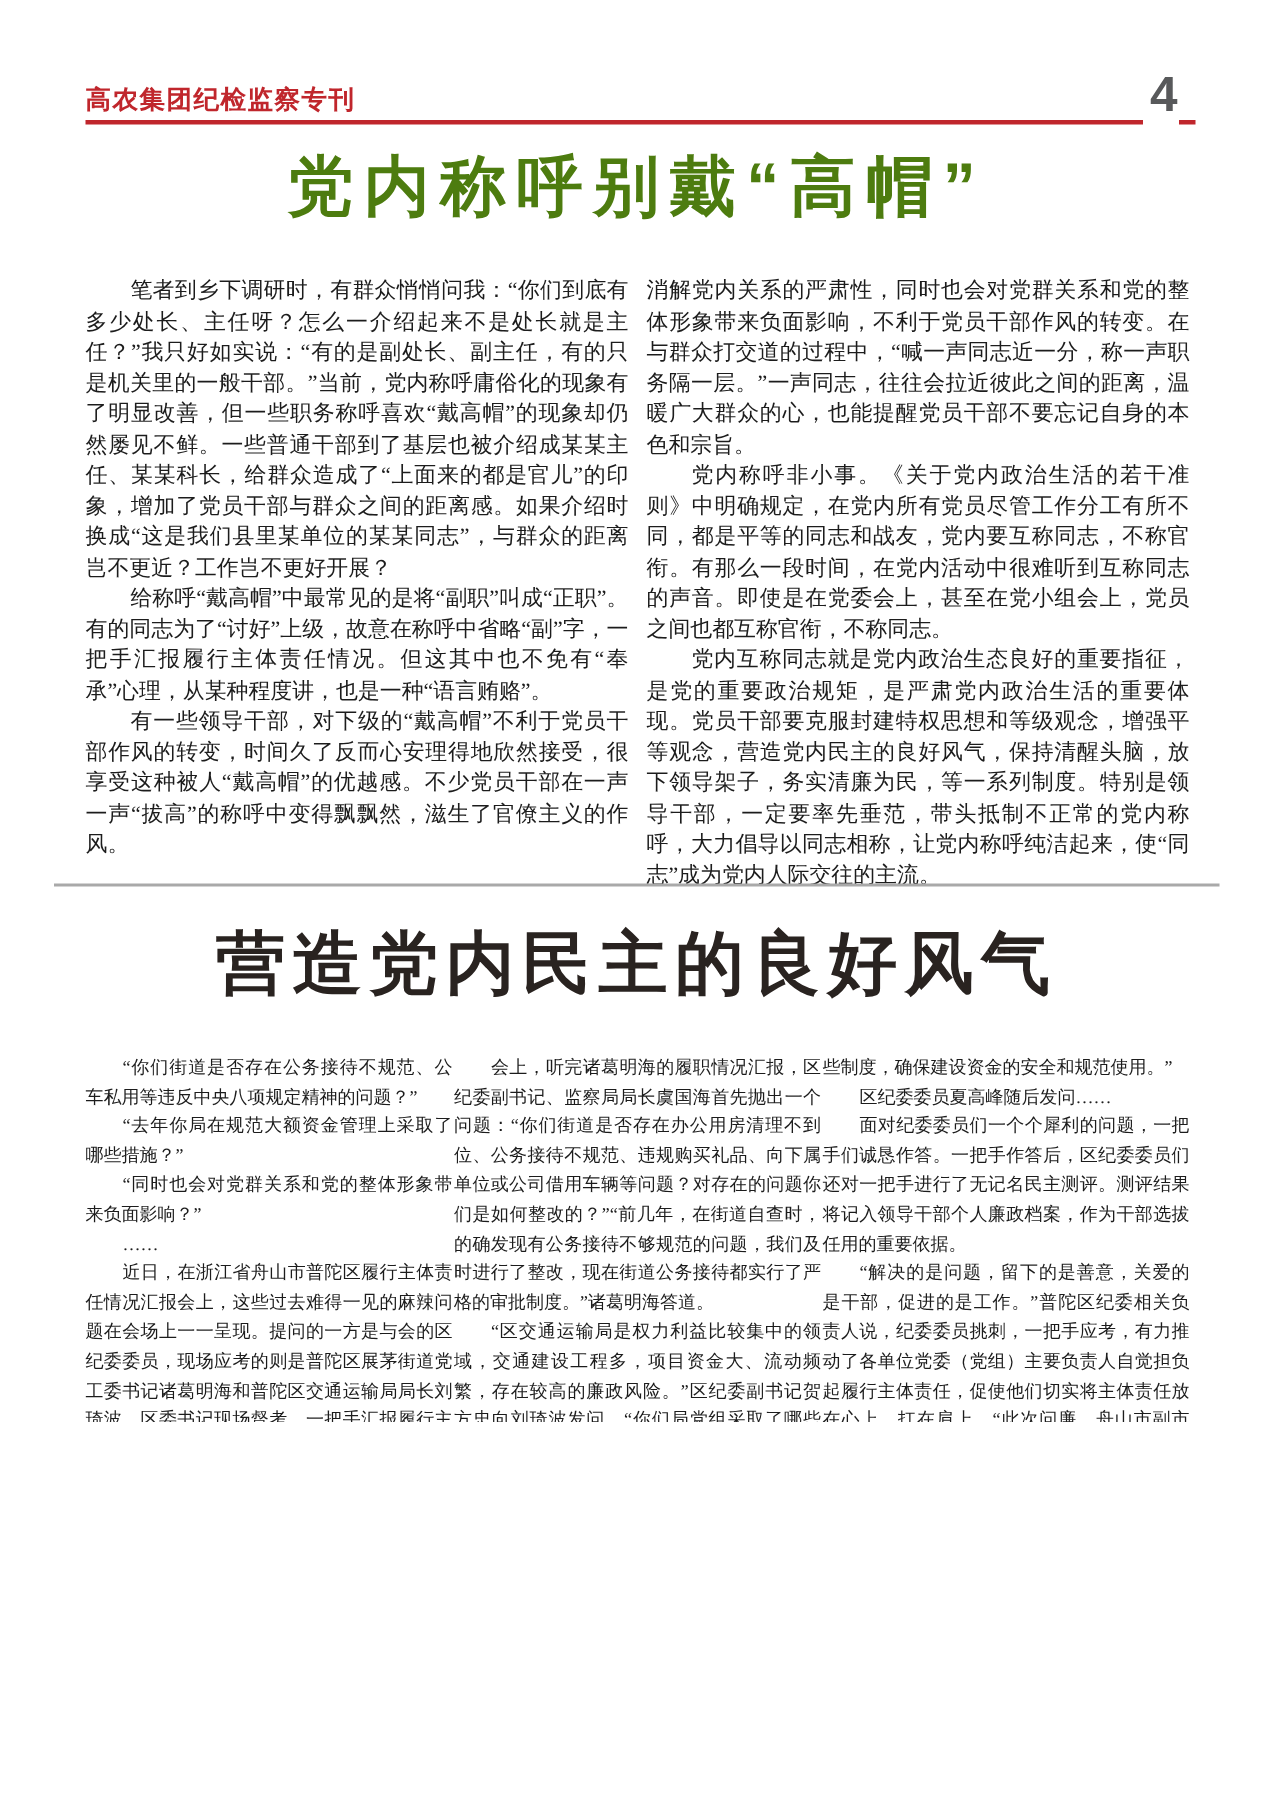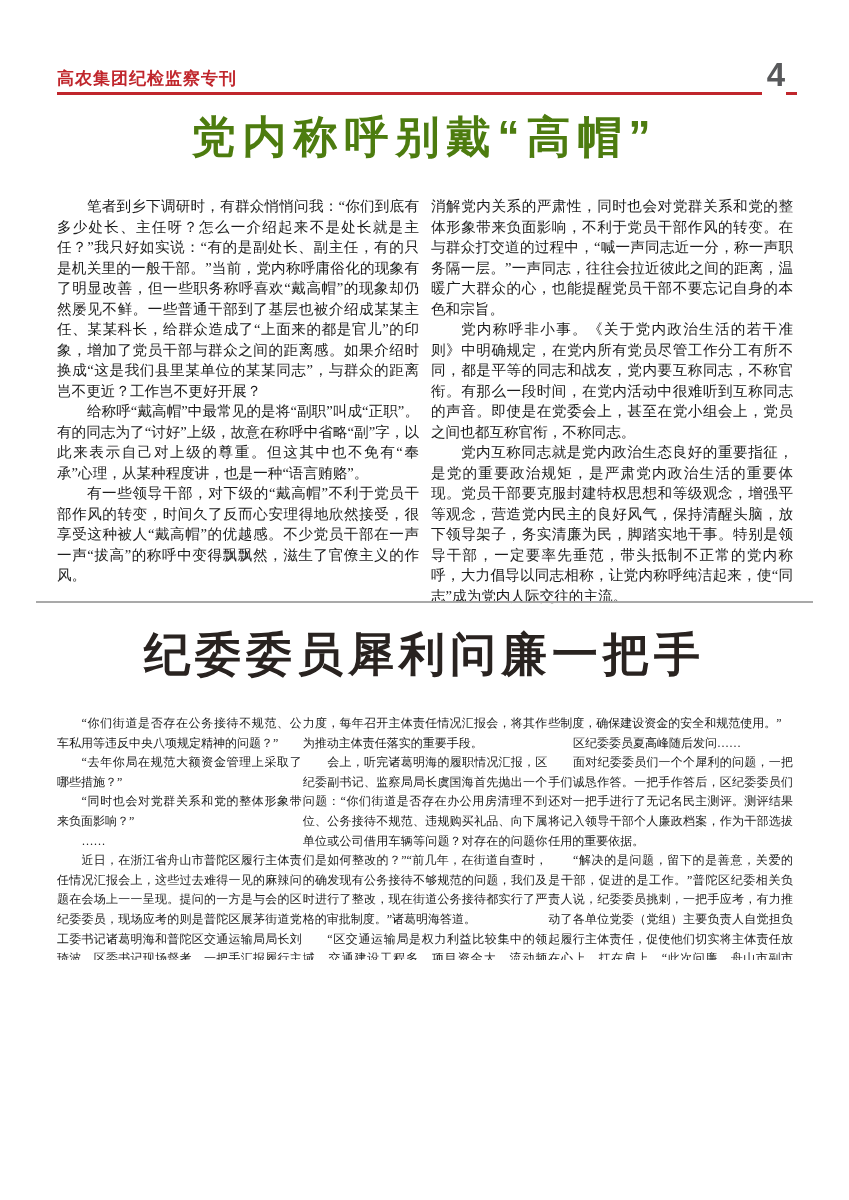--- a/index.html
+++ b/index.html
@@ -1,20 +1,20 @@
 <!DOCTYPE html>
 <html><head>
 <meta charset="utf-8">
 <style>
   html, body { margin:0; padding:0; background:#ffffff; }
   .page {
     position: relative;
     width: 849px;
     height: 948px;
-    margin: 12px auto;
+    margin: 0 auto;
     background: #ffffff;
     overflow: hidden;
     font-family: "Liberation Serif", "DejaVu Serif", serif;
     color: #1c1c1c;
   }
 
   
   .masthead {
     position: absolute;
     left: 57px; top: 55px;
@@ -155,44 +155,43 @@
   <div class="masthead">高农集团纪检监察专刊</div>
   <div class="header-rule"></div>
   <div class="page-number">4</div>
   <div class="page-number-dash"></div>
 
   <h1 class="a1-title">党内称呼别戴“高帽”</h1>
 
   <section class="a1-body">
     <div class="col">
       <p class="para">笔者到乡下调研时，有群众悄悄问我：“你们到底有多少处长、主任呀？怎么一介绍起来不是处长就是主任？”我只好如实说：“有的是副处长、副主任，有的只是机关里的一般干部。”当前，党内称呼庸俗化的现象有了明显改善，但一些职务称呼喜欢“戴高帽”的现象却仍然屡见不鲜。一些普通干部到了基层也被介绍成某某主任、某某科长，给群众造成了“上面来的都是官儿”的印象，增加了党员干部与群众之间的距离感。如果介绍时换成“这是我们县里某单位的某某同志”，与群众的距离岂不更近？工作岂不更好开展？</p>
-      <p class="para">给称呼“戴高帽”中最常见的是将“副职”叫成“正职”。有的同志为了“讨好”上级，故意在称呼中省略“副”字，以此来表示自己对上级的尊重。但这其中也不免有“奉承”心理，从某种程度讲，也是一种“语言贿赂”。</p>
+      <p class="para">给称呼“戴高帽”中最常见的是将“副职”叫成“正职”。有的同志为了“讨好”上级，故意在称呼中省略“副”字，一把手汇报履行主体责任情况。但这其中也不免有“奉承”心理，从某种程度讲，也是一种“语言贿赂”。</p>
       <p class="para">有一些领导干部，对下级的“戴高帽”不利于党员干部作风的转变，时间久了反而心安理得地欣然接受，很享受这种被人“戴高帽”的优越感。不少党员干部在一声一声“拔高”的称呼中变得飘飘然，滋生了官僚主义的作风。</p>
     </div>
     <div class="col">
       <p class="para cont">消解党内关系的严肃性，同时也会对党群关系和党的整体形象带来负面影响，不利于党员干部作风的转变。在与群众打交道的过程中，“喊一声同志近一分，称一声职务隔一层。”一声同志，往往会拉近彼此之间的距离，温暖广大群众的心，也能提醒党员干部不要忘记自身的本色和宗旨。</p>
       <p class="para">党内称呼非小事。《关于党内政治生活的若干准则》中明确规定，在党内所有党员尽管工作分工有所不同，都是平等的同志和战友，党内要互称同志，不称官衔。有那么一段时间，在党内活动中很难听到互称同志的声音。即使是在党委会上，甚至在党小组会上，党员之间也都互称官衔，不称同志。</p>
-      <p class="para">党内互称同志就是党内政治生态良好的重要指征，是党的重要政治规矩，是严肃党内政治生活的重要体现。党员干部要克服封建特权思想和等级观念，增强平等观念，营造党内民主的良好风气，保持清醒头脑，放下领导架子，务实清廉为民，脚踏实地干事。特别是领导干部，一定要率先垂范，带头抵制不正常的党内称呼，大力倡导以同志相称，让党内称呼纯洁起来，使“同志”成为党内人际交往的主流。</p>
+      <p class="para">党内互称同志就是党内政治生态良好的重要指征，是党的重要政治规矩，是严肃党内政治生活的重要体现。党员干部要克服封建特权思想和等级观念，增强平等观念，营造党内民主的良好风气，保持清醒头脑，放下领导架子，务实清廉为民，等一系列制度。特别是领导干部，一定要率先垂范，带头抵制不正常的党内称呼，大力倡导以同志相称，让党内称呼纯洁起来，使“同志”成为党内人际交往的主流。</p>
     </div>
   </section>
 
   <div class="divider"></div>
 
-  <h2 class="a2-title">纪委委员犀利问廉一把手</h2>
+  <h2 class="a2-title">营造党内民主的良好风气</h2>
 
   <section class="a2-body">
     <div class="col">
       <p class="para">“你们街道是否存在公务接待不规范、公车私用等违反中央八项规定精神的问题？”</p>
       <p class="para">“去年你局在规范大额资金管理上采取了哪些措施？”</p>
       <p class="para">“同时也会对党群关系和党的整体形象带来负面影响？”</p>
       <p class="para">……</p>
       <p class="para">近日，在浙江省舟山市普陀区履行主体责任情况汇报会上，这些过去难得一见的麻辣问题在会场上一一呈现。提问的一方是与会的区纪委委员，现场应考的则是普陀区展茅街道党工委书记诸葛明海和普陀区交通运输局局长刘琦波。区委书记现场督考，一把手汇报履行主体责任情况，区纪委委员现场质询，区纪委书记点评，一把手表态发言，区纪委委员进行无记名民主测评……借此让第一责任人“亮亮相”、让纪委委员“挑挑刺”、让领导干部“红红脸”。自 2014 年以来，普陀区加大对全区各地各单位党委（党组）履行主体责任的监督检查</p>
     </div>
     <div class="col">
-      <p class="para cont">力度，每年召开主体责任情况汇报会，将其作为推动主体责任落实的重要手段。</p>
       <p class="para">会上，听完诸葛明海的履职情况汇报，区纪委副书记、监察局局长虞国海首先抛出一个问题：“你们街道是否存在办公用房清理不到位、公务接待不规范、违规购买礼品、向下属单位或公司借用车辆等问题？对存在的问题你们是如何整改的？”“前几年，在街道自查时，的确发现有公务接待不够规范的问题，我们及时进行了整改，现在街道公务接待都实行了严格的审批制度。”诸葛明海答道。</p>
       <p class="para">“区交通运输局是权力利益比较集中的领域，交通建设工程多，项目资金大、流动频繁，存在较高的廉政风险。”区纪委副书记贺方忠向刘琦波发问，“你们局党组采取了哪些针对性的措施？”在街道自查时：“去年以来，区交通运输局建立完善了包括《交通工程执法效能监察实施意见》、《工程项目设计变更联席会议制度》等一系列制度，通过严格执行这</p>
     </div>
     <div class="col">
       <p class="para cont">些制度，确保建设资金的安全和规范使用。”</p>
       <p class="para">区纪委委员夏高峰随后发问……</p>
       <p class="para">面对纪委委员们一个个犀利的问题，一把手们诚恳作答。一把手作答后，区纪委委员们还对一把手进行了无记名民主测评。测评结果将记入领导干部个人廉政档案，作为干部选拔任用的重要依据。</p>
       <p class="para">“解决的是问题，留下的是善意，关爱的是干部，促进的是工作。”普陀区纪委相关负责人说，纪委委员挑刺，一把手应考，有力推动了各单位党委（党组）主要负责人自觉担负起履行主体责任，促使他们切实将主体责任放在心上、扛在肩上。“此次问廉，舟山市副市长、新区管委会副主任、区委书记蔡洪在问廉会场督考，进一步体现了区委对落实主体责任的重视，也使活动效果更为突出。”该负责人表示。据悉，普陀自推行此项制度以来，共有 45 人次一把手接受了质询。　　来源：中国纪检监察报</p>
     </div>
   </section>

